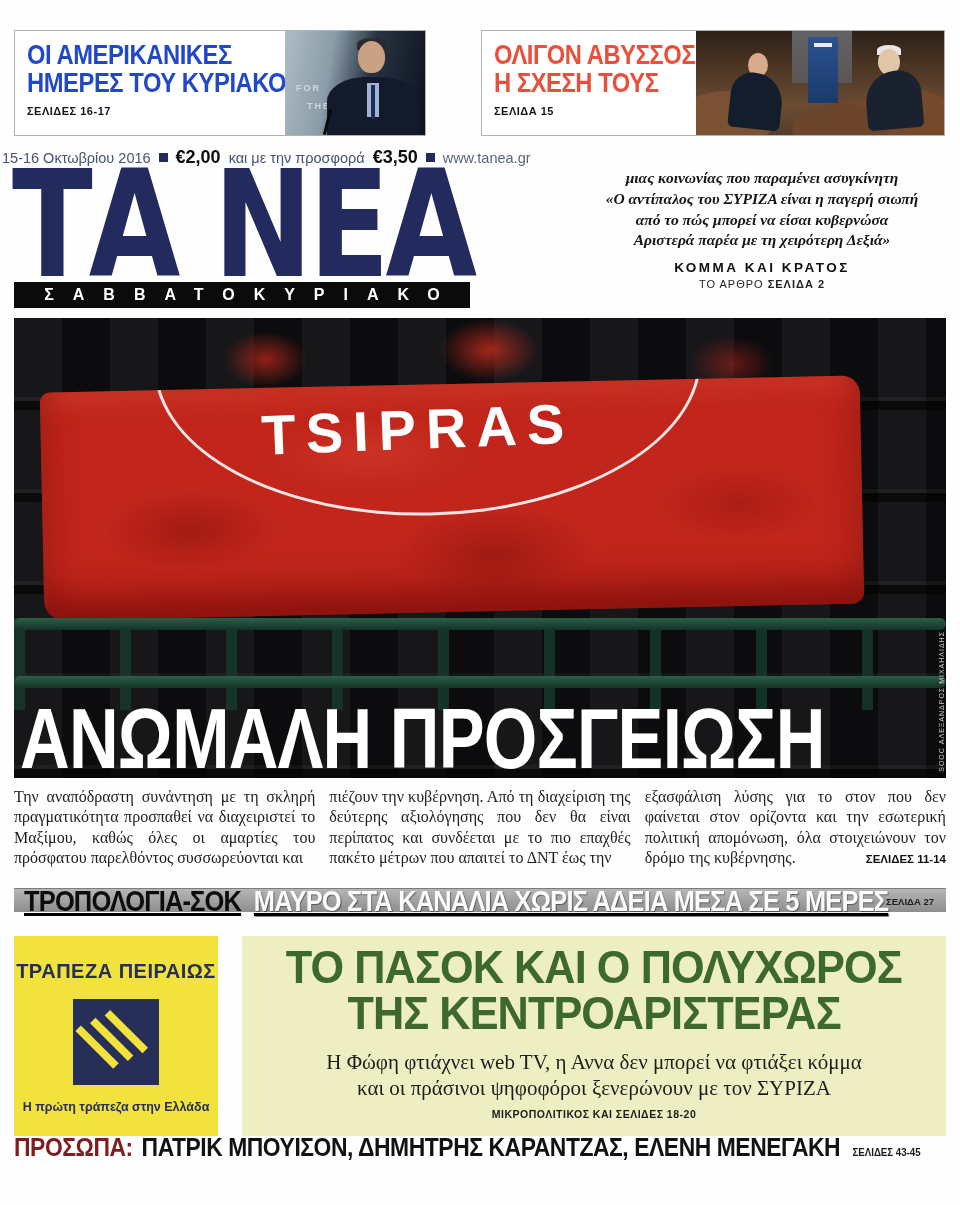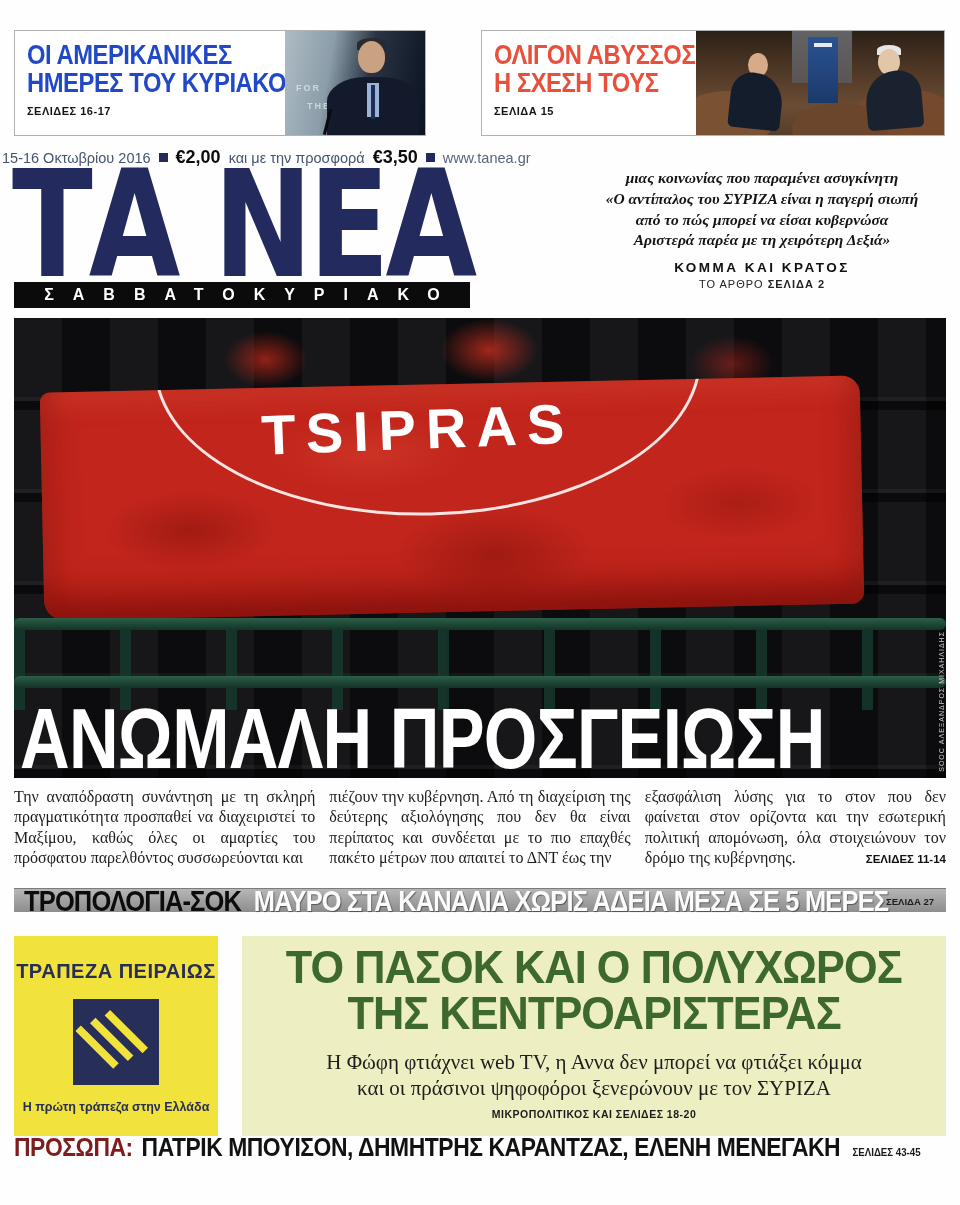--- a/index.html
+++ b/index.html
@@ -93,21 +93,21 @@
                font-size:7px;color:#c9c9c9;letter-spacing:1px;}
 
   
   .intro{position:absolute;left:14px;top:787px;width:932px;display:flex;gap:14px;}
   .intro-col{flex:1;font-family:"Liberation Serif",serif;font-size:16px;line-height:1.28;color:#1c1c1c;text-align:justify;}
   .pages-ref{float:right;font-family:"Liberation Sans",sans-serif;font-weight:bold;font-size:11.5px;color:#111;
              margin-left:4px;position:relative;top:4px;}
 
   
   .strip{position:absolute;left:14px;top:888px;width:932px;height:24px;background:linear-gradient(180deg,#b6b6b6,#8d8d8d);
-         display:flex;align-items:center;padding:0 10px;box-sizing:border-box;border-top:1px solid #7c7c7c;}
+         display:flex;align-items:center;padding:0 10px;box-sizing:border-box;border-top:1px solid #7c7c7c;text-decoration:underline;}
   .strip-inner{display:flex;align-items:baseline;gap:15px;white-space:nowrap;transform:scaleX(.85);transform-origin:left center;}
   .strip-kicker{font-size:30px;font-weight:bold;color:#0c0c0c;letter-spacing:-1px;}
   .strip-headline{font-size:30px;font-weight:bold;color:#fcfcfc;letter-spacing:-1px;text-shadow:1px 1px 1px rgba(0,0,0,.45);}
   .strip-page{position:absolute;right:12px;bottom:5px;font-size:9.5px;font-weight:bold;color:#1d1d1d;}
 
   
   .bank-ad{position:absolute;left:14px;top:936px;width:204px;height:200px;background:#f2e23c;text-align:center;}
   .bank-brand{padding-top:24px;font-size:20px;font-weight:bold;color:#272e58;letter-spacing:.5px;}
   .bank-logo{width:86px;height:86px;margin:16px auto 0;display:block;}
   .bank-tagline{margin-top:15px;font-size:12.5px;font-weight:bold;color:#272e58;}

